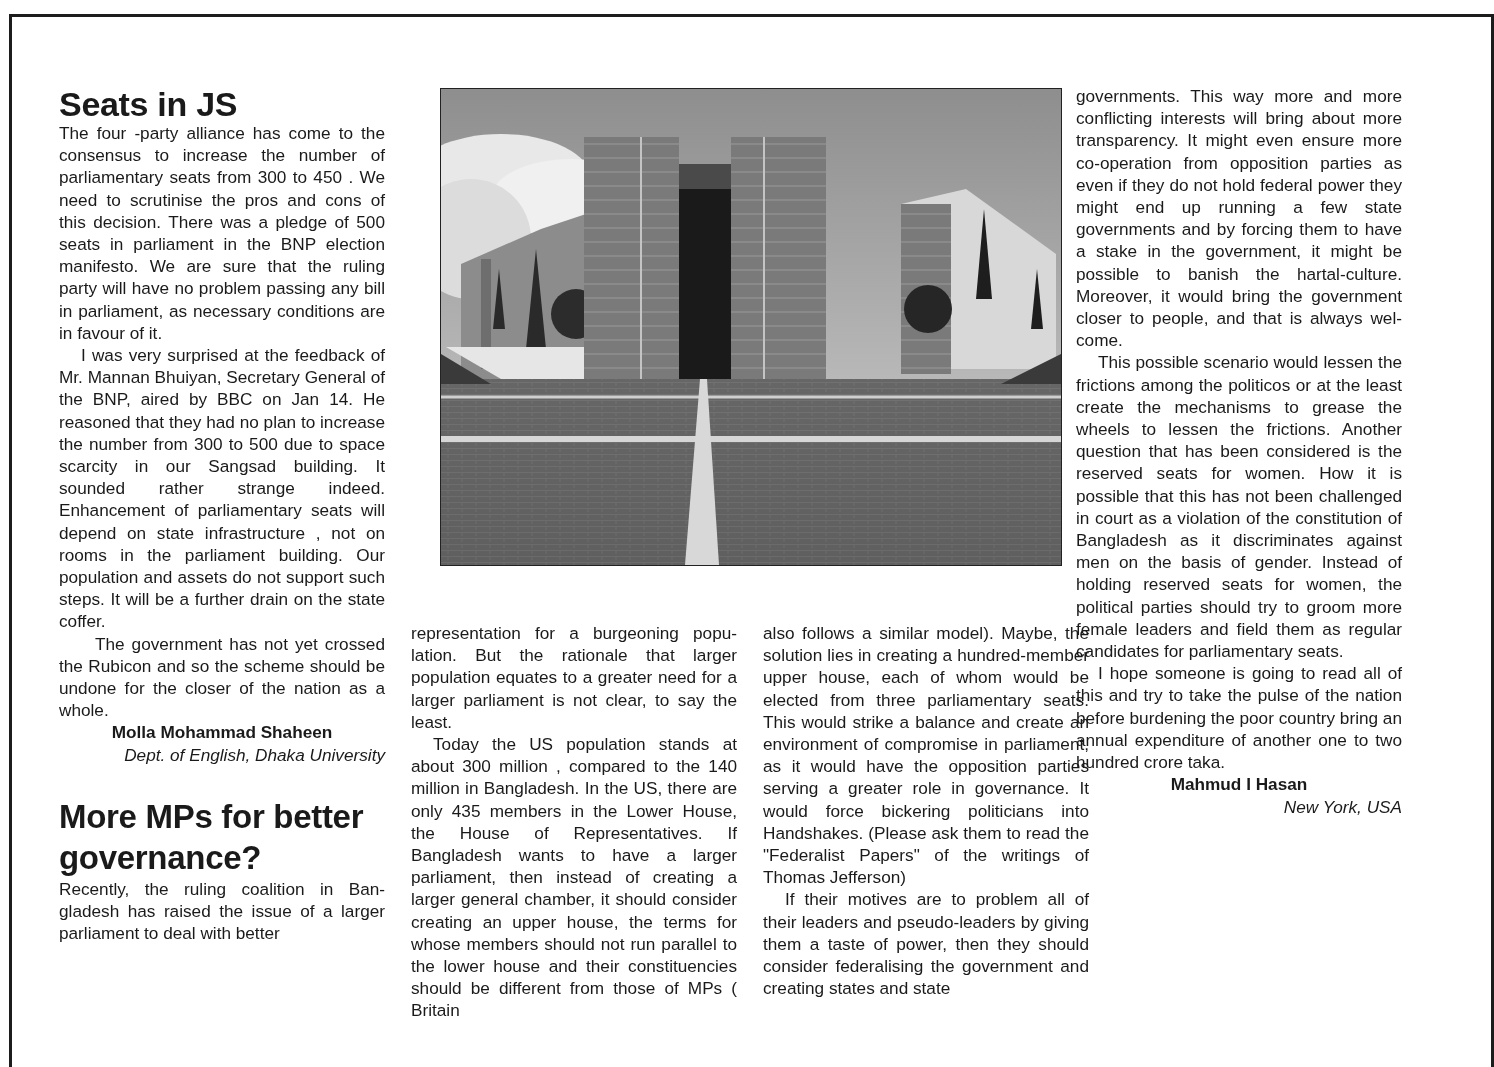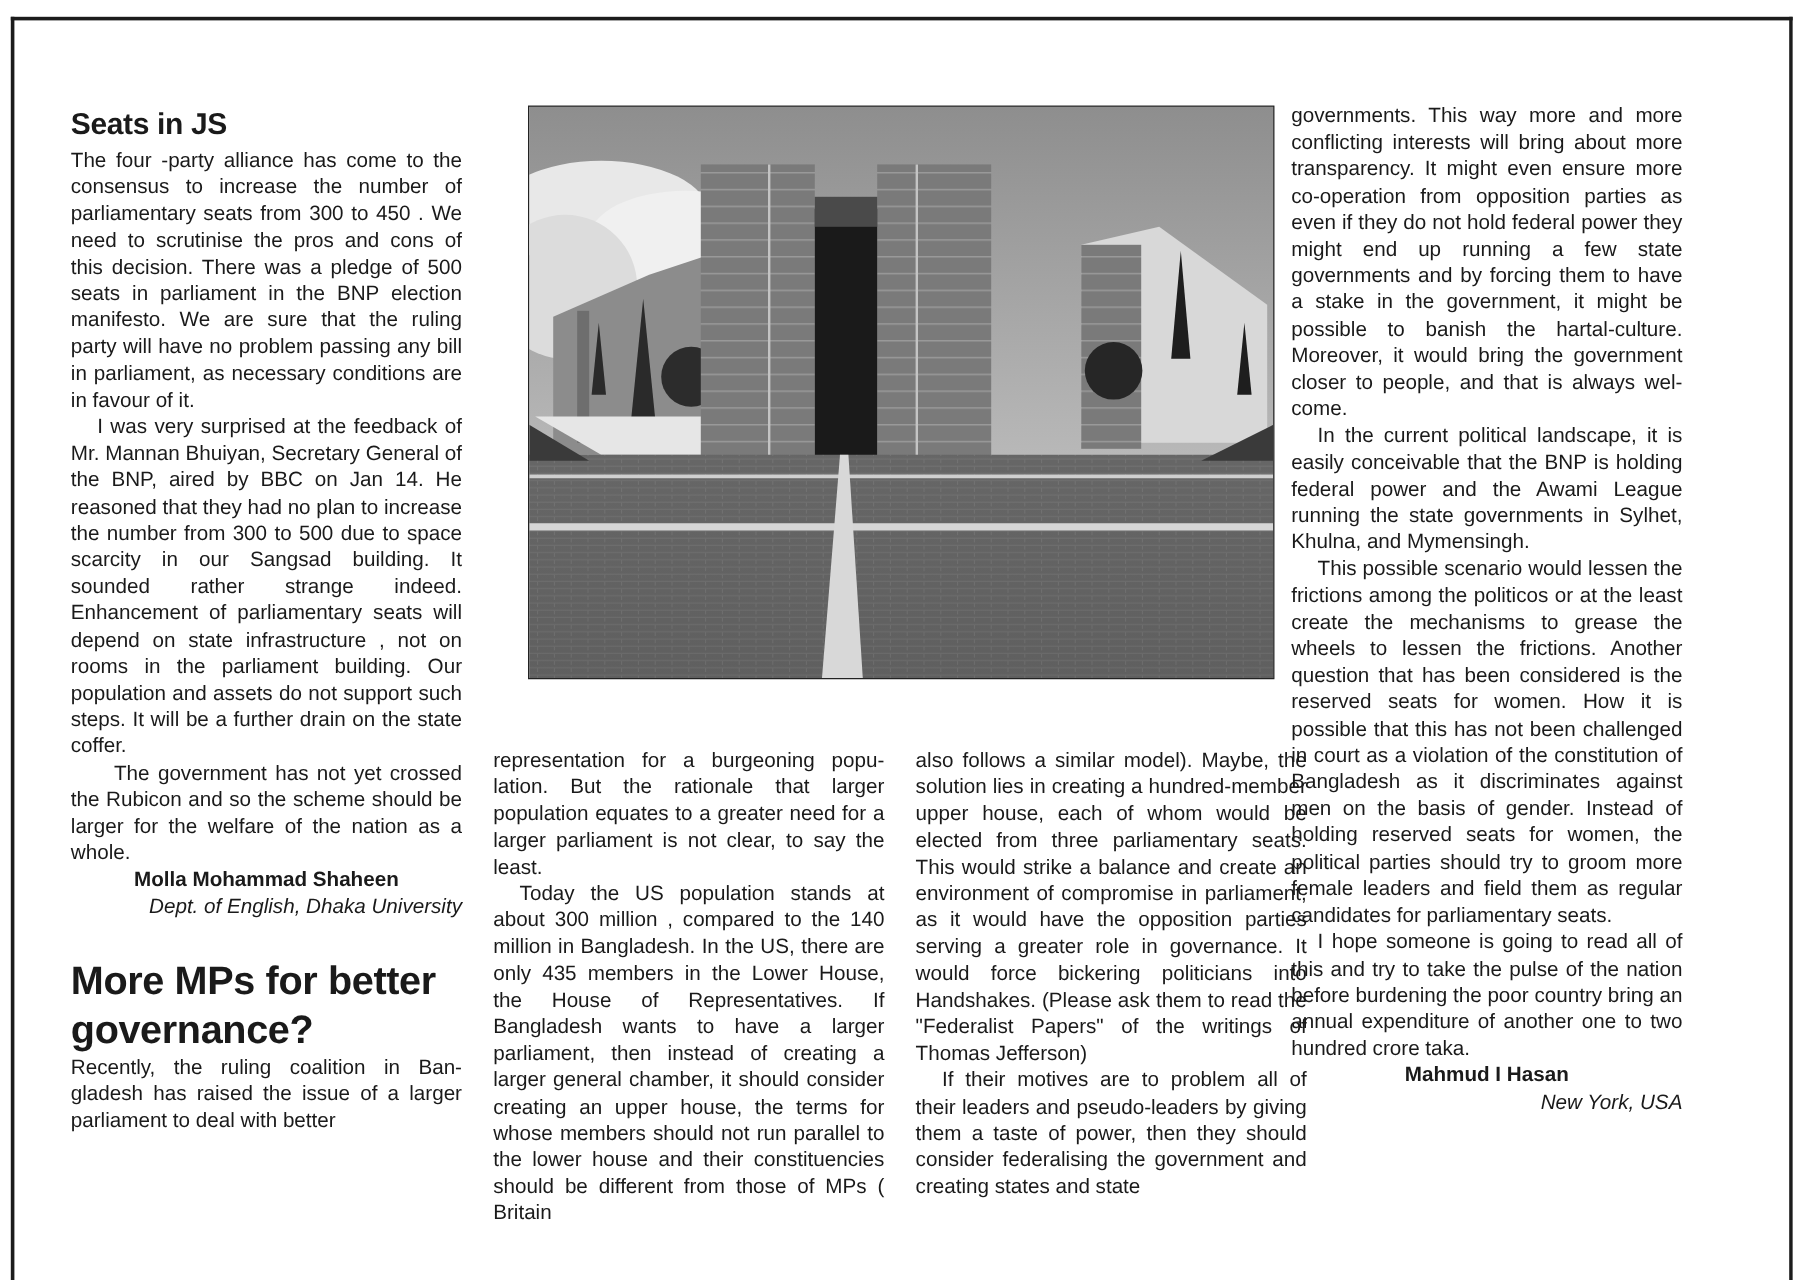--- a/index.html
+++ b/index.html
@@ -18,42 +18,42 @@
       text-align: justify; hyphens: manual;
     }
     .col p { margin: 0; }
     .col p.indent { text-indent: 22px; }
     .col p.indent-lg { text-indent: 36px; }
     .col1 { left: 59px; top: 86px; }
     .col2 { left: 411px; top: 622px; }
     .col3 { left: 763px; top: 622px; }
     .col4 { left: 1076px; top: 85px; }
     h1.headline {
-      margin: 0; font-weight: bold; font-size: 25px; line-height: 36px; letter-spacing: -0.3px;
+      margin: 0; font-weight: bold; font-size: 34px; line-height: 36px; letter-spacing: -0.3px;
       text-align: left;
     }
     h1.headline.h2 { font-size: 33px; line-height: 41px; margin-top: 30px; }
     .author { font-weight: bold; text-align: center; }
     .affil { font-style: italic; text-align: right; }
     .photo {
       position: absolute; left: 440px; top: 88px; width: 620px; height: 476px;
       border: 1px solid #222; background: #bdbdbd; overflow: hidden;
     }
     .photo svg { display: block; width: 100%; height: 100%; }
   </style>
 </head>
 <body>
 
 <div class="frame"></div>
 
 <div class="col col1">
   <h1 class="headline">Seats in JS</h1>
   <p>The four -party alliance has come to the consensus to increase the number of parliamentary seats from 300 to 450 . We need to scrutinise the pros and cons of this decision. There was a pledge of 500 seats in parliament in the BNP election manifesto. We are sure that the ruling party will have no problem passing any bill in parlia­ment, as necessary conditions are in favour of it.</p>
   <p class="indent">I was very surprised at the feedback of Mr. Mannan Bhuiyan, Secretary General of the BNP, aired by BBC on Jan 14. He reasoned that they had no plan to increase the number from 300 to 500 due to space scarcity in our Sangsad building. It sounded rather strange indeed. Enhancement of parliamentary seats will depend on state infrastructure , not on rooms in the parliament building. Our popula­tion and assets do not support such steps. It will be a further drain on the state coffer.</p>
-  <p class="indent-lg">The government has not yet crossed the Rubicon and so the scheme should be larger for the welfare of the nation as a whole.</p>
+  <p class="indent-lg">The government has not yet crossed the Rubicon and so the scheme should be undone for the closer of the nation as a whole.</p>
   <p class="author">Molla Mohammad Shaheen</p>
   <p class="affil">Dept. of English, Dhaka University</p>
   <h1 class="headline h2">More MPs for better gover­nance?</h1>
   <p>Recently, the ruling coalition in Ban­gladesh has raised the issue of a larger parliament to deal with better</p>
 </div>
 
 <div class="photo">
   <svg viewBox="0 0 620 476" preserveAspectRatio="none">
     <defs>
       <linearGradient id="sky" x1="0" y1="0" x2="0" y2="1">
@@ -117,18 +117,17 @@
   <p class="indent">Today the US population stands at about 300 million , compared to the 140 million in Bangladesh. In the US, there are only 435 members in the Lower House, the House of Repre­sentatives. If Bangladesh wants to have a larger parliament, then instead of creating a larger general chamber, it should consider creating an upper house, the terms for whose members should not run parallel to the lower house and their constituencies should be different from those of MPs ( Britain</p>
 </div>
 
 <div class="col col3">
   <p>also follows a similar model). Maybe, the solution lies in creating a hun­dred-member upper house, each of whom would be elected from three parliamentary seats. This would strike a balance and create an environment of compromise in parliament, as it would have the opposition parties serving a greater role in governance. It would force bickering politicians into Handshakes. (Please ask them to read the "Federalist Papers" of the writings of Thomas Jefferson)</p>
   <p class="indent">If their motives are to problem all of their leaders and pseudo-leaders by giving them a taste of power, then they should consider federalising the gov­ernment and creating states and state</p>
 </div>
 
 <div class="col col4">
   <p>governments. This way more and more conflicting interests will bring about more transparency. It might even ensure more co-operation from opposition parties as even if they do not hold federal power they might end up running a few state governments and by forcing them to have a stake in the government, it might be possible to banish the hartal-culture. Moreover, it would bring the government closer to people, and that is always wel­come.</p>
-  <p class="indent">In the current political landscape, it is easily conceivable that the BNP is holding federal power and the Awami League running the state govern­ments in Sylhet, Khulna, and Mymensingh.</p>
   <p class="indent">This possible scenario would lessen the frictions among the politi­cos or at the least create the mecha­nisms to grease the wheels to lessen the frictions. Another question that has been considered is the reserved seats for women. How it is possible that this has not been challenged in court as a violation of the constitution of Bangladesh as it discriminates against men on the basis of gender. Instead of holding reserved seats for women, the political parties should try to groom more female leaders and field them as regular candidates for parliamentary seats.</p>
   <p class="indent">I hope someone is going to read all of this and try to take the pulse of the nation before burdening the poor country bring an annual expenditure of another one to two hundred crore taka.</p>
   <p class="author">Mahmud I Hasan</p>
   <p class="affil">New York, USA</p>
 </div>
 
 </body></html>

